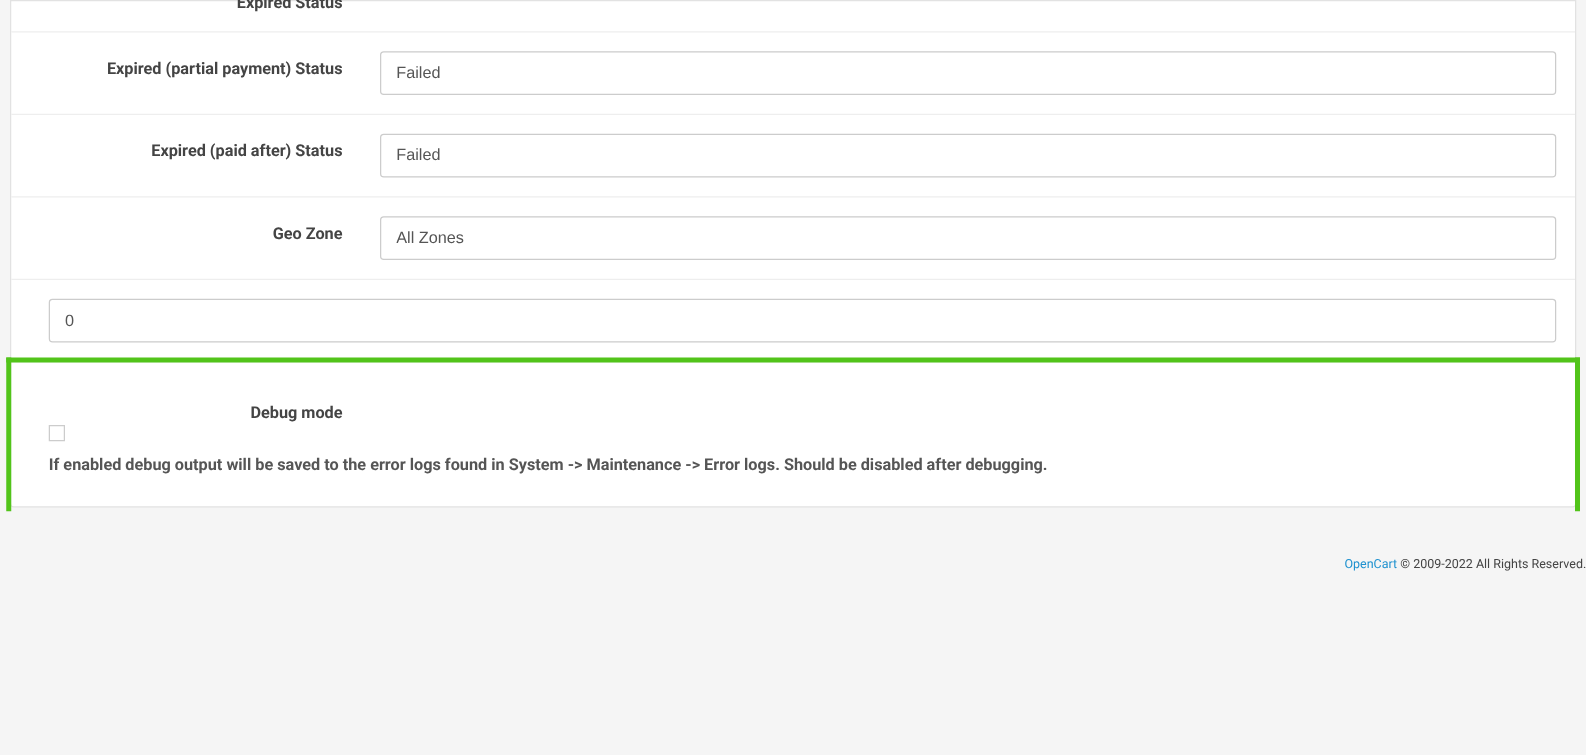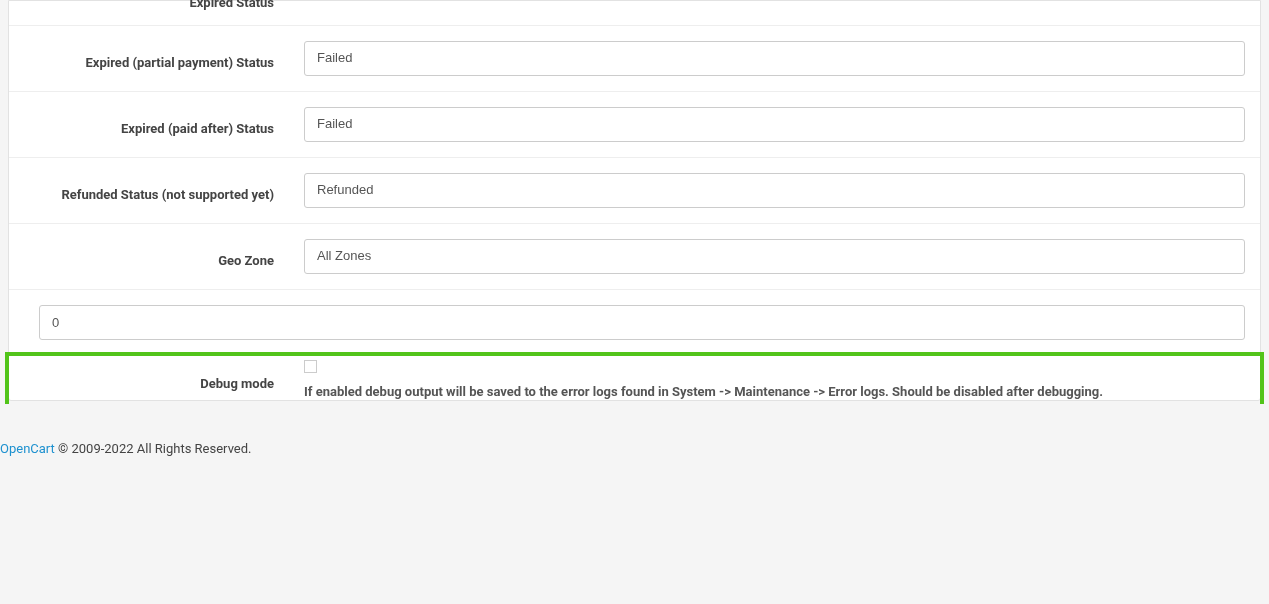--- a/index.html
+++ b/index.html
@@ -15,21 +15,21 @@
       width: 1269px;
     }
     .panel {
       background: #fff;
       border: 1px solid #e2e2e2;
       border-radius: 0 0 3px 3px;
       margin: 0 8px;
     }
     .form-group {
       display: flex;
-      align-items: center;
+      align-items: flex-start;
       padding: 15px 15px;
       border-bottom: 1px solid #eeeeee;
     }
     .form-group:last-child {
       border-bottom: none;
     }
     .form-label {
       width: 265px;
       text-align: right;
       font-weight: 700;
@@ -89,26 +89,27 @@
     }
     .help-text {
       color: #555;
       font-size: 13px;
       line-height: 1.5;
       font-weight: bold;
     }
     .highlighted {
       border: 4px solid #52c41a;
       margin: -4px;
-      padding: 2px 15px;
+      padding: 26px 15px;
+      flex-direction: column;
     }
     .footer {
-      text-align: left;
+      text-align: right;
       padding: 40px 0 10px;
-      font-size: 13px;
+      font-size: 10px;
       color: #444;
     }
     .footer a {
       color: #1e91cf;
       text-decoration: none;
     }
     .first-row {
       padding-top: 0;
     }
     .first-row .form-label {
@@ -139,28 +140,20 @@
 
   <div class="form-group">
     <label class="form-label">Expired (paid after) Status</label>
     <div class="form-control-wrap">
       <select class="form-control">
         <option>Failed</option>
       </select>
     </div>
   </div>
 
-  <div class="form-group">
-    <label class="form-label">Refunded Status (not supported yet)</label>
-    <div class="form-control-wrap">
-      <select class="form-control">
-        <option>Refunded</option>
-      </select>
-    </div>
-  </div>
 
 
   <div class="form-group">
     <label class="form-label">Geo Zone</label>
     <div class="form-control-wrap">
       <select class="form-control">
         <option>All Zones</option>
       </select>
     </div>
   </div>

